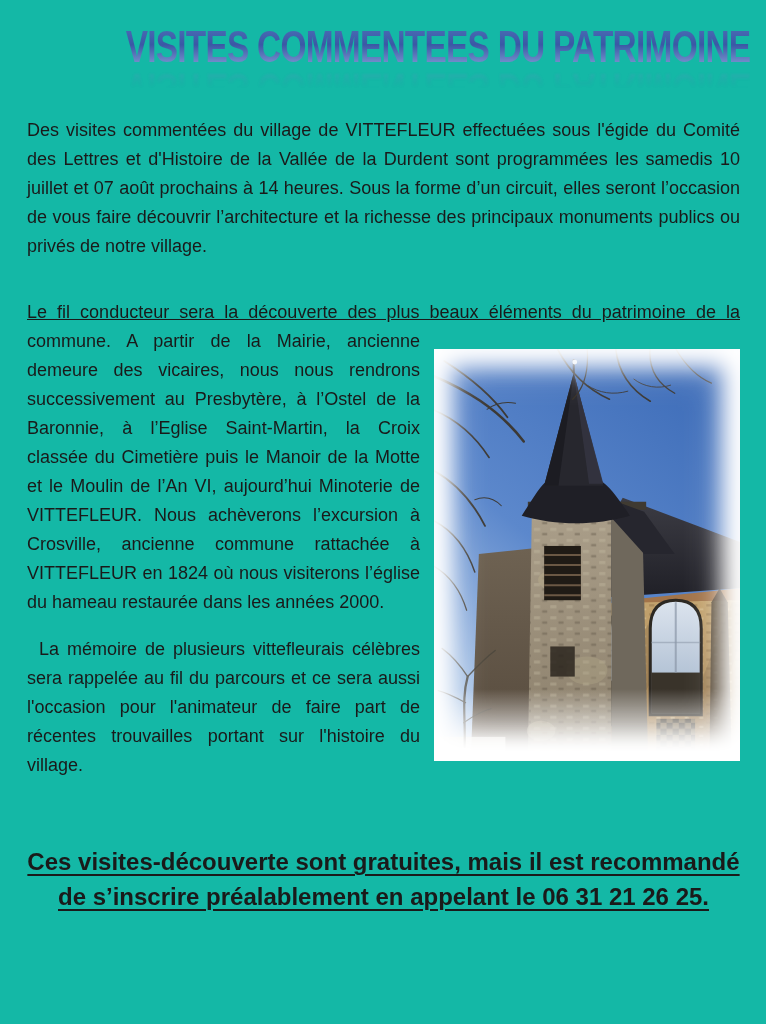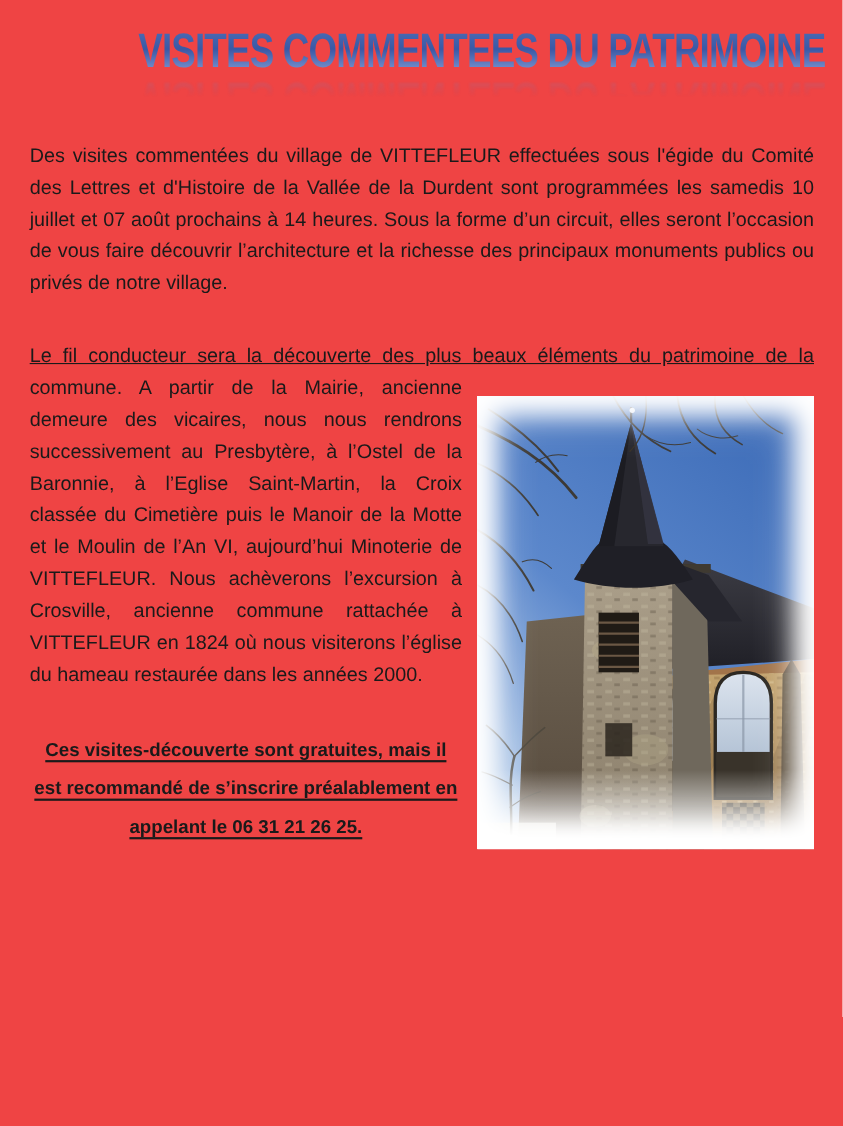--- a/index.html
+++ b/index.html
@@ -1,43 +1,43 @@
 <!DOCTYPE html>
 <html lang="fr"><head>
 <meta charset="utf-8">
 <style>
   html,body { margin:0; padding:0; background:#ffffff; }
   .page {
     position:relative; width:766px; height:1024px; margin:0 auto;
     box-sizing:border-box; padding:0 26px 0 27px; overflow:hidden;
-    background:#ef4444; font-family:"Liberation Sans", sans-serif; color:#1a1a1a;
+    background:#14b8a6; font-family:"Liberation Sans", sans-serif; color:#1a1a1a;
   }
   
   .title-wrap { text-align:center; margin-top:24px; }
   .title-inner { display:inline-block; transform:scaleX(.76); transform-origin:50% 0; white-space:nowrap; }
   .title-text {
     display:block; font-size:44px; font-weight:bold; letter-spacing:-1px; line-height:1.05;
     background:linear-gradient(180deg,#4d70b8 0%,#3a58a5 45%,#8aa3da 100%);
     -webkit-background-clip:text; background-clip:text; color:transparent;
   }
   .title-reflect-clip { display:block; height:30px; overflow:hidden; margin-top:-4px; }
   .title-reflect {
     transform:scaleY(-1); opacity:.30; filter:blur(1.2px);
     -webkit-mask-image:linear-gradient(to bottom, transparent 52%, rgba(0,0,0,.9) 100%);
             mask-image:linear-gradient(to bottom, transparent 52%, rgba(0,0,0,.9) 100%);
   }
   
   p { margin:0; text-align:justify; font-size:18px; line-height:29px; }
-  .p1 { margin-top:26px; }
+  .p1 { margin-top:16px; }
   .p2-intro { margin-top:37px; text-align-last:justify;text-decoration:underline; }
   .p3 { margin-top:18px; text-indent:12px; }
   .p4 { margin-top:30px; text-indent:12px; }
   .footer {
-    margin-top:36px; text-align:center; text-align-last:center; font-weight:bold;
-    font-size:17px; line-height:35px;
+    margin-top:64px; text-align:center; text-align-last:center; font-weight:bold;
+    font-size:24px; line-height:35px;
     text-decoration:underline; text-decoration-thickness:2px; text-underline-offset:4px;
   }
   
   .photo { position:relative; float:right; width:306px; height:412px; margin:22px 0 10px 14px; }
   .photo svg { display:block; width:100%; height:100%; }
   .photo::before {
     content:""; position:absolute; left:0; right:0; bottom:0; height:72px; z-index:2;
     background:linear-gradient(to bottom, rgba(255,255,255,0), #fff 88%);
   }
   .photo::after {
@@ -184,18 +184,19 @@
           <path d="M30,396 C31,368 27,348 33,326" stroke-width="2.2"></path>
           <path d="M33,326 C24,312 16,304 8,298" stroke-width="1.4"></path>
           <path d="M33,326 C44,314 52,306 60,300" stroke-width="1.4"></path>
           <path d="M31,352 C20,346 12,342 4,340" stroke-width="1.1"></path>
           <path d="M29,372 C40,364 48,360 56,358" stroke-width="1.1"></path>
         </g>
       </svg>
     </div>
     <p class="p2-body">commune. A partir de la Mairie, ancienne demeure des vicaires, nous nous rendrons successivement au Presbytère, à l’Ostel de la Baronnie, à l’Eglise Saint-Martin, la Croix classée du Cimetière puis le Manoir de la Motte et le Moulin de l’An VI, aujourd’hui Minoterie de VITTEFLEUR. Nous achèverons l’excursion à Crosville, ancienne commune rattachée à VITTEFLEUR en 1824 où nous visiterons l’église du hameau restaurée dans les années 2000.</p>
 
+    <p class="p3">La mémoire de plusieurs vittefleurais célèbres sera rappelée au fil du parcours et ce sera aussi l'occasion pour l'animateur de faire part de récentes trouvailles portant sur l'histoire du village.</p>
   </div>
 
 
   <p class="footer">Ces visites-découverte sont gratuites, mais il est recommandé de s’inscrire préalablement en appelant le 06 31 21 26 25.</p>
 
 </div>
 
 </body></html>

